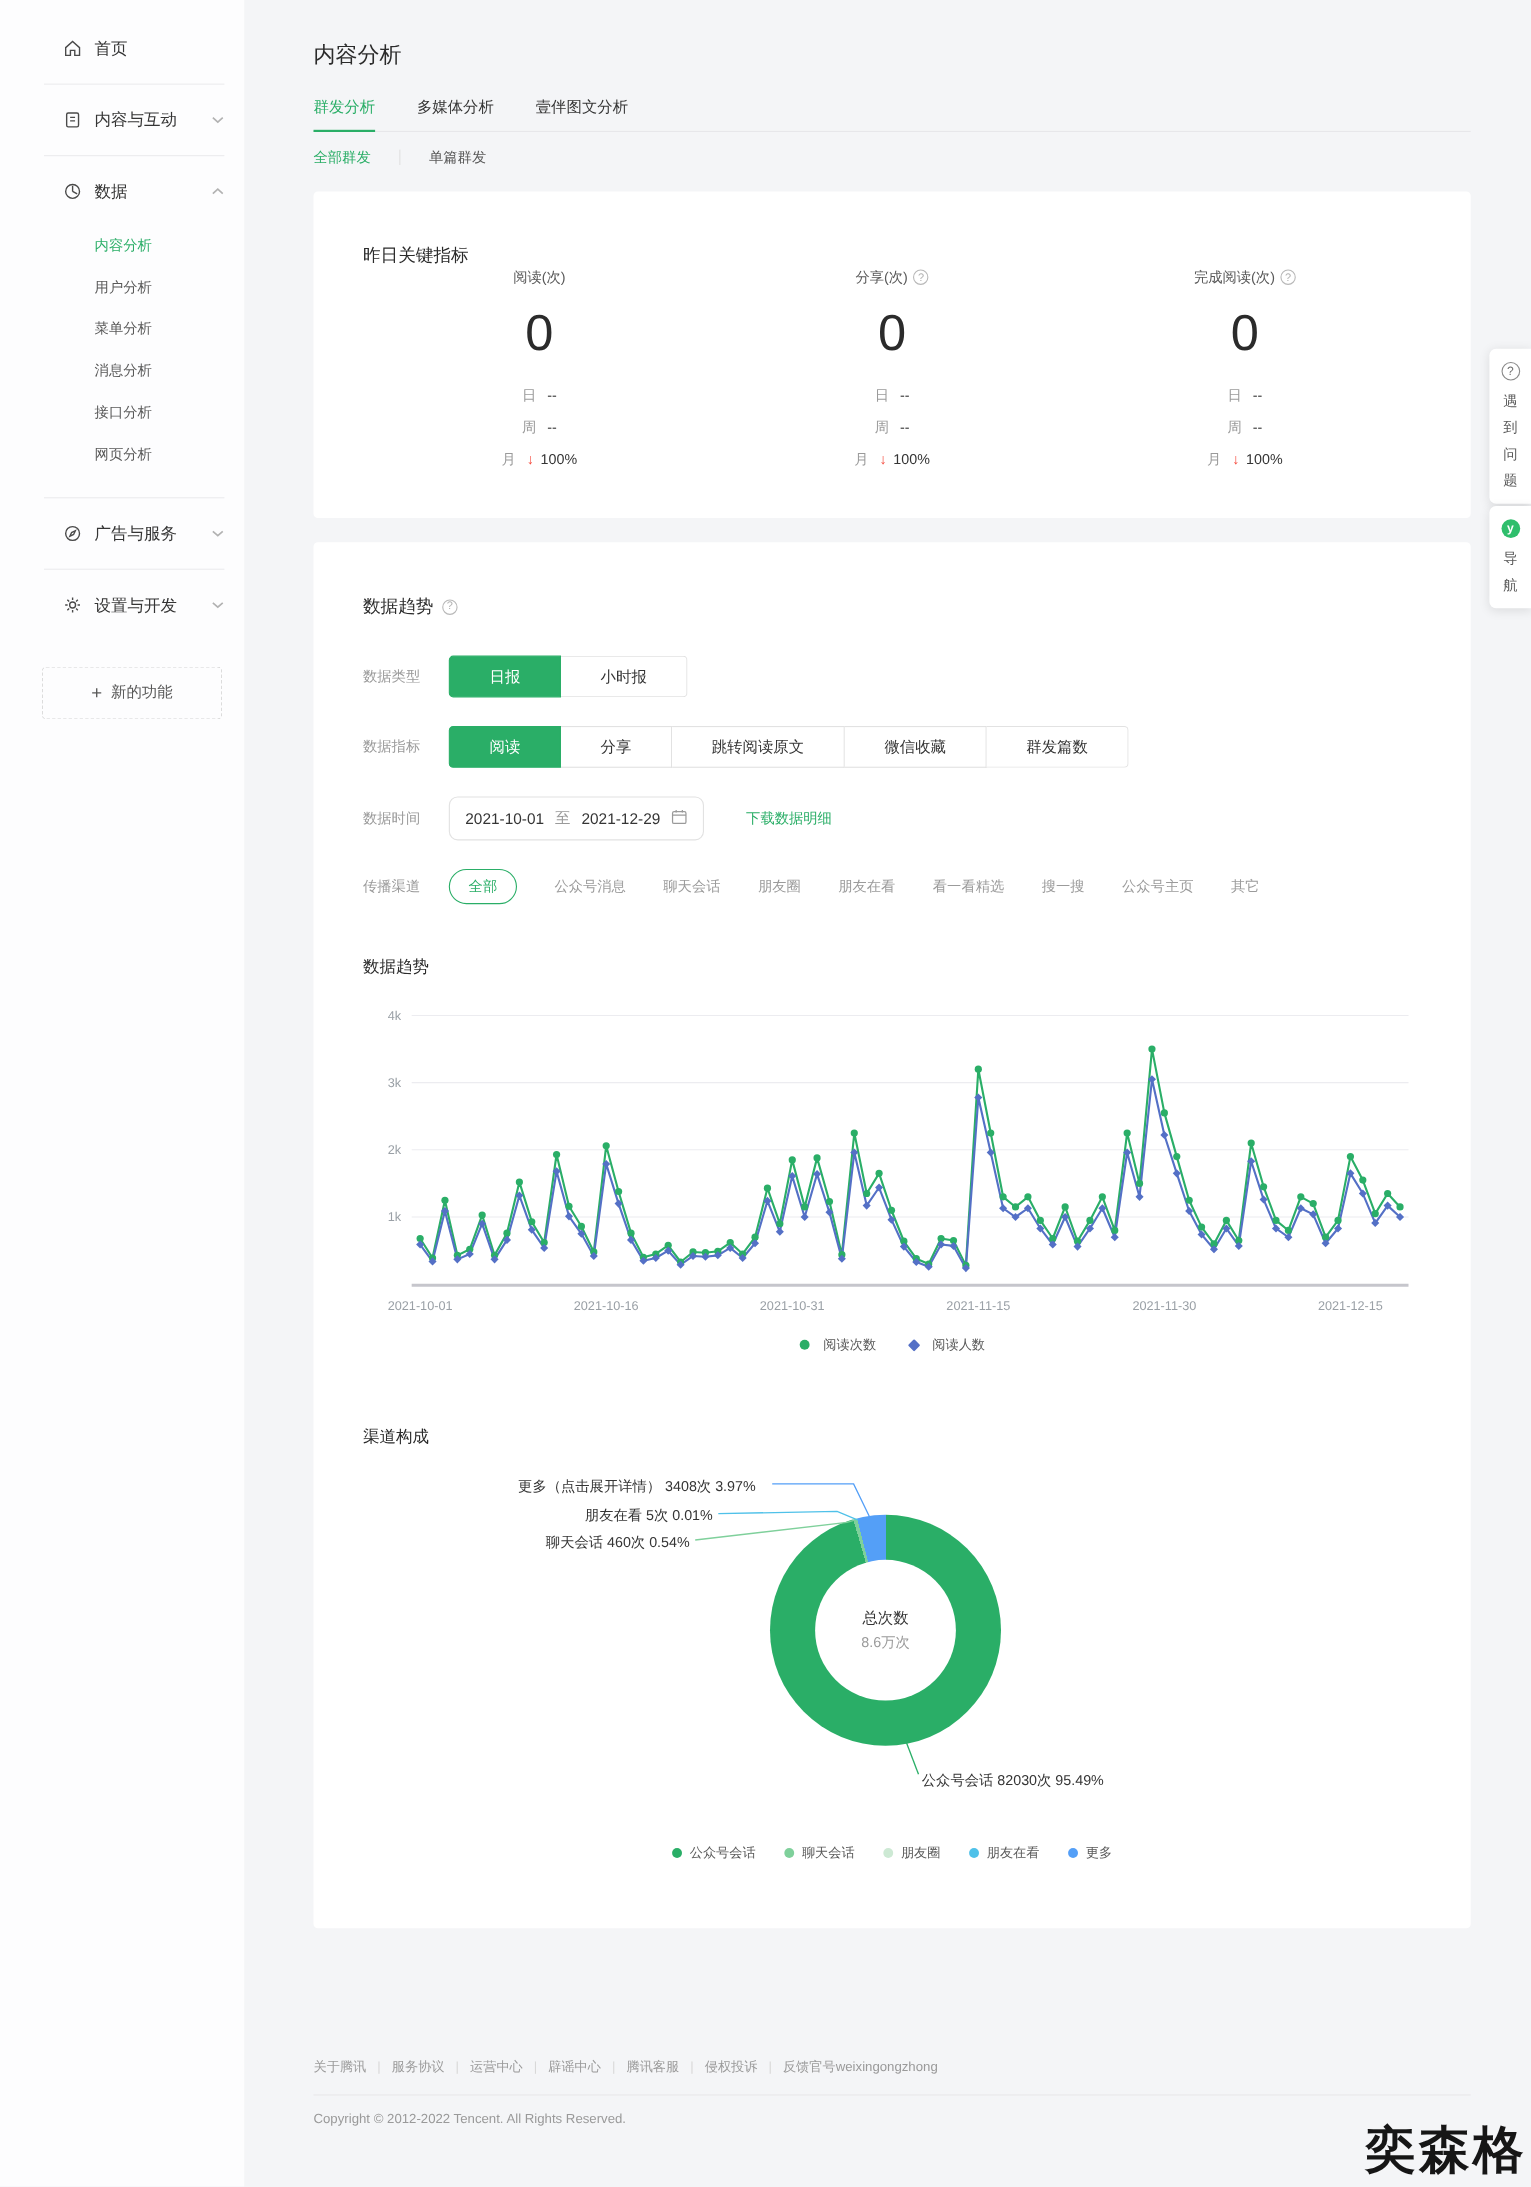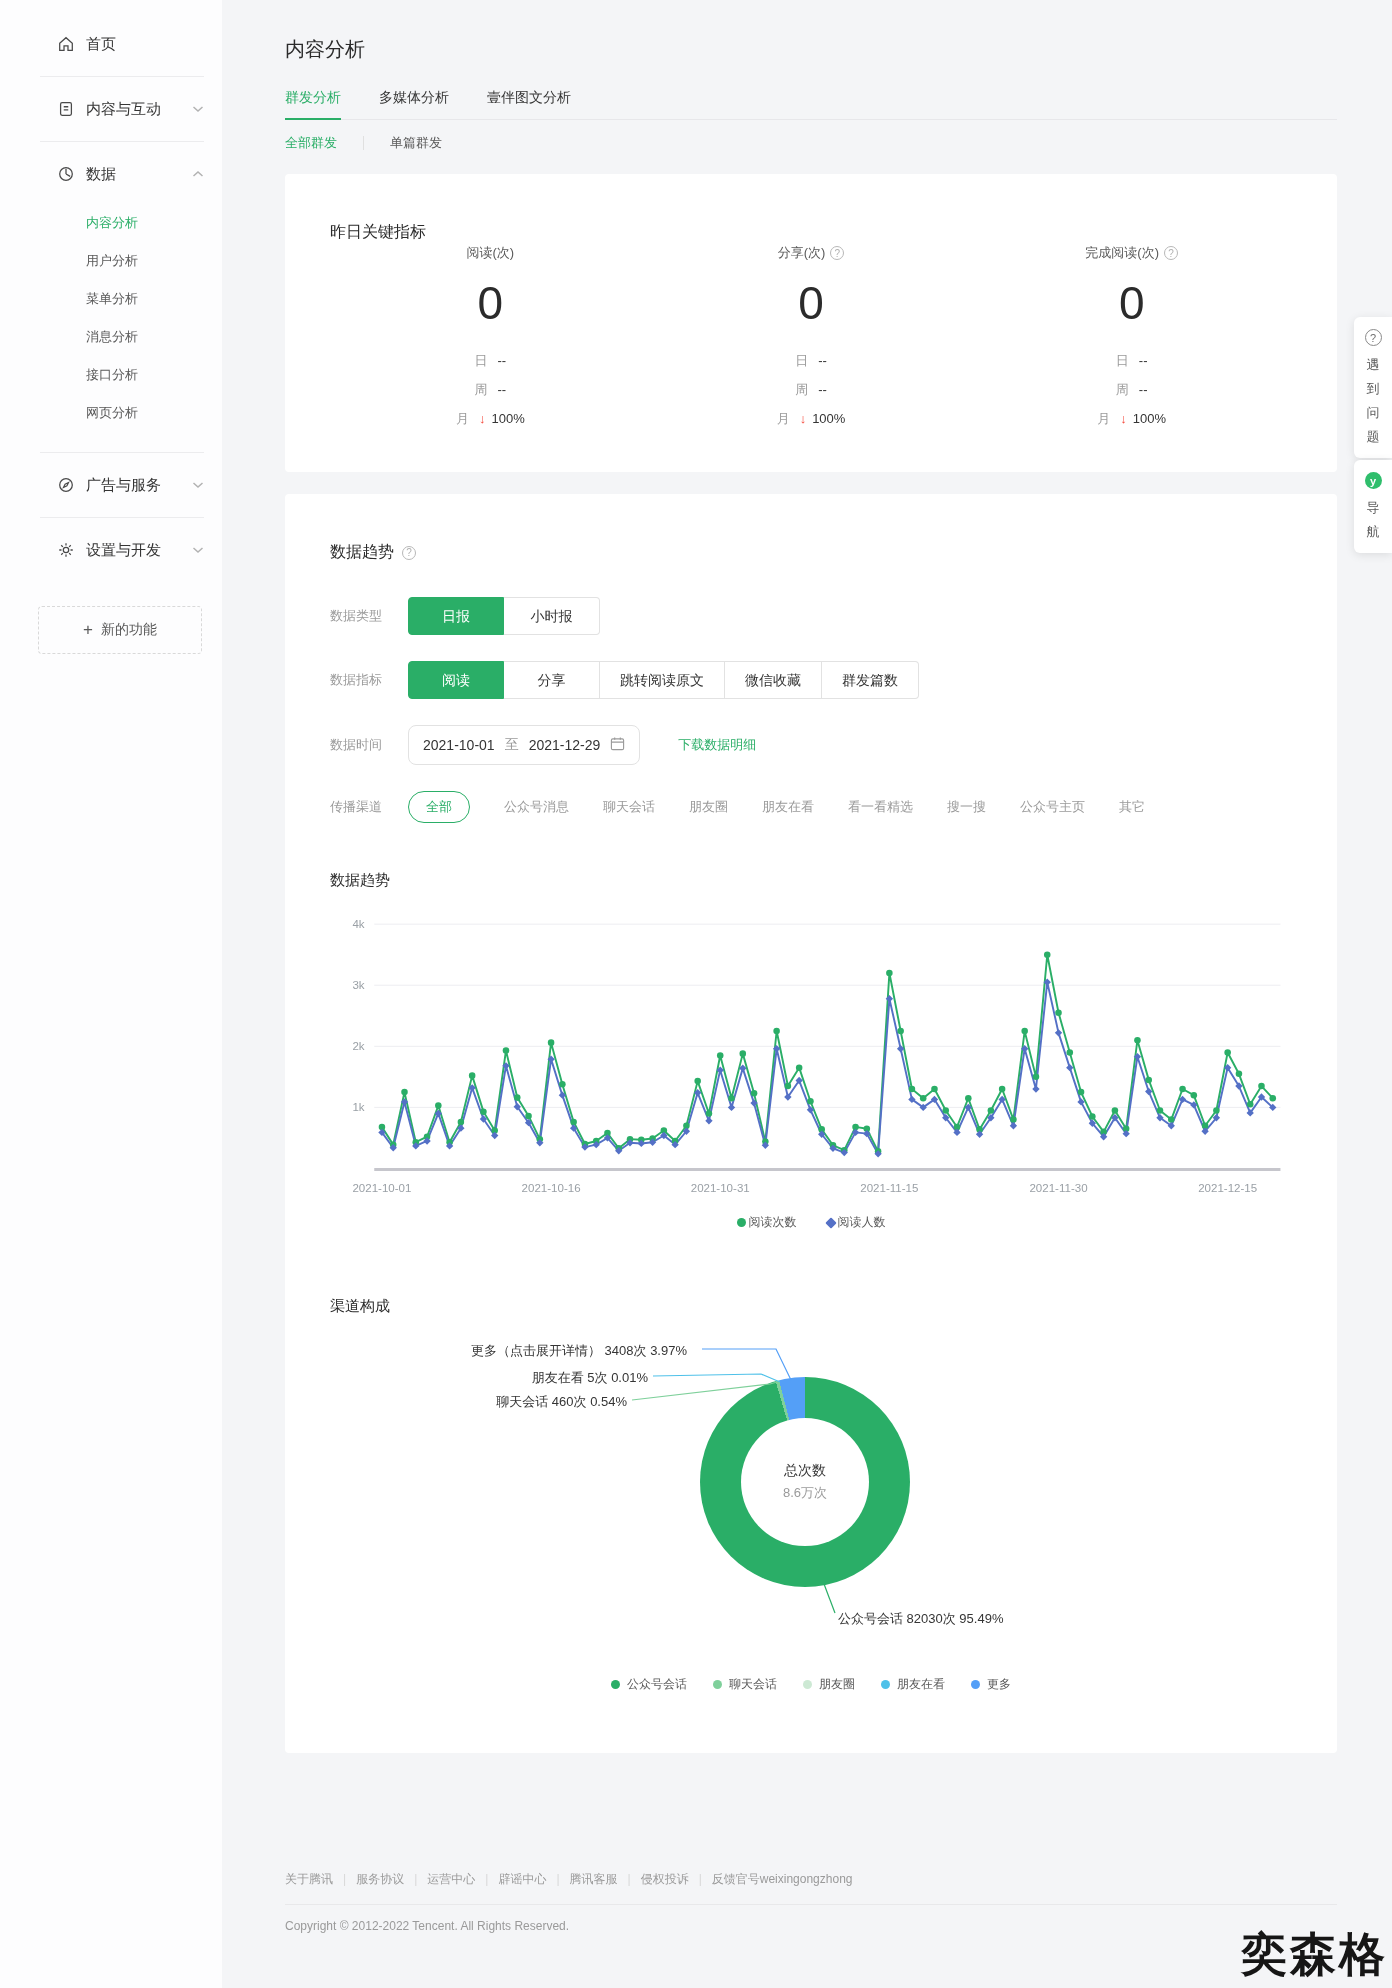--- a/index.html
+++ b/index.html
@@ -46,35 +46,35 @@
   .metric-row .k { color:#9a9a9a; margin-right:10px; }
   .arrow-down { color:#f5483b; font-weight:bold; margin-right:6px; }
 
   
   .trend-card { margin-top:22px; padding:48px 45px 60px; }
   .sec-title { display:flex; align-items:center; gap:8px; }
   .filter-row { display:flex; align-items:center; margin-top:26px; }
   .filter-row:first-of-type { margin-top:34px; }
   .filter-label { width:78px; font-size:13px; color:#9a9a9a; flex:none; }
   .btn-group { display:inline-flex; }
-  .seg-btn { min-width:96px; padding:0 20px; height:38px; line-height:36px; text-align:center; font-size:14px; color:#353535; background:#fff; border:1px solid #e2e2e2; border-left-width:0; cursor:pointer; }
+  .seg-btn { min-width:96px; padding:0 36px; height:38px; line-height:36px; text-align:center; font-size:14px; color:#353535; background:#fff; border:1px solid #e2e2e2; border-left-width:0; cursor:pointer; }
   .btn-group .seg-btn:first-child { border-left-width:1px; border-radius:4px 0 0 4px; }
   .btn-group .seg-btn:last-child { border-radius:0 4px 4px 0; }
   .seg-btn.active { background:#2aae67; border-color:#2aae67; color:#fff; }
   .date-box { display:inline-flex; align-items:center; gap:10px; border:1px solid #e2e2e2; border-radius:8px; height:40px; padding:0 14px; font-size:14px; color:#353535; cursor:pointer; }
   .date-box .zhi { color:#9a9a9a; }
   .green-link { color:#2aae67; font-size:13px; margin-left:38px; cursor:pointer; text-decoration:none; }
   .pill-row { display:flex; align-items:center; gap:34px;justify-content:center; }
   .pill { font-size:13px; color:#9b9b9b; cursor:pointer; }
   .pill.active { color:#2aae67; border:1px solid #2aae67; border-radius:20px; padding:6px 17px; }
 
   .chart-title { font-size:15px; font-weight:500; color:#2b2b2b; margin-top:48px; }
   .trend-chart { width:962px; height:300px; margin-top:14px; }
   .chart-legend { display:flex; justify-content:center; gap:30px; margin-top:6px; font-size:12px; color:#595959; }
-  .chart-legend .li { display:inline-flex; align-items:center; gap:3px; cursor:pointer; }
+  .chart-legend .li { display:inline-flex; align-items:center; gap:13px; cursor:pointer; }
   .dot { width:9px; height:9px; border-radius:50%; display:inline-block; }
   .diamond { width:8px; height:8px; display:inline-block; transform:rotate(45deg); border-radius:1px; }
 
   
   .channel-title { font-size:15px; font-weight:500; color:#2b2b2b; margin-top:66px; }
   .donut-wrap { position:relative; width:962px; height:336px; margin-top:6px; }
   .donut { position:absolute; left:370px; top:55px; width:210px; height:210px; border-radius:50%; }
   .donut-hole { position:absolute; left:411px; top:96px; width:128px; height:128px; background:#fff; border-radius:50%; display:flex; flex-direction:column; align-items:center; justify-content:center; gap:4px; }
   .donut-hole .t1 { font-size:14px; color:#353535; }
   .donut-hole .t2 { font-size:13px; color:#9a9a9a; }

